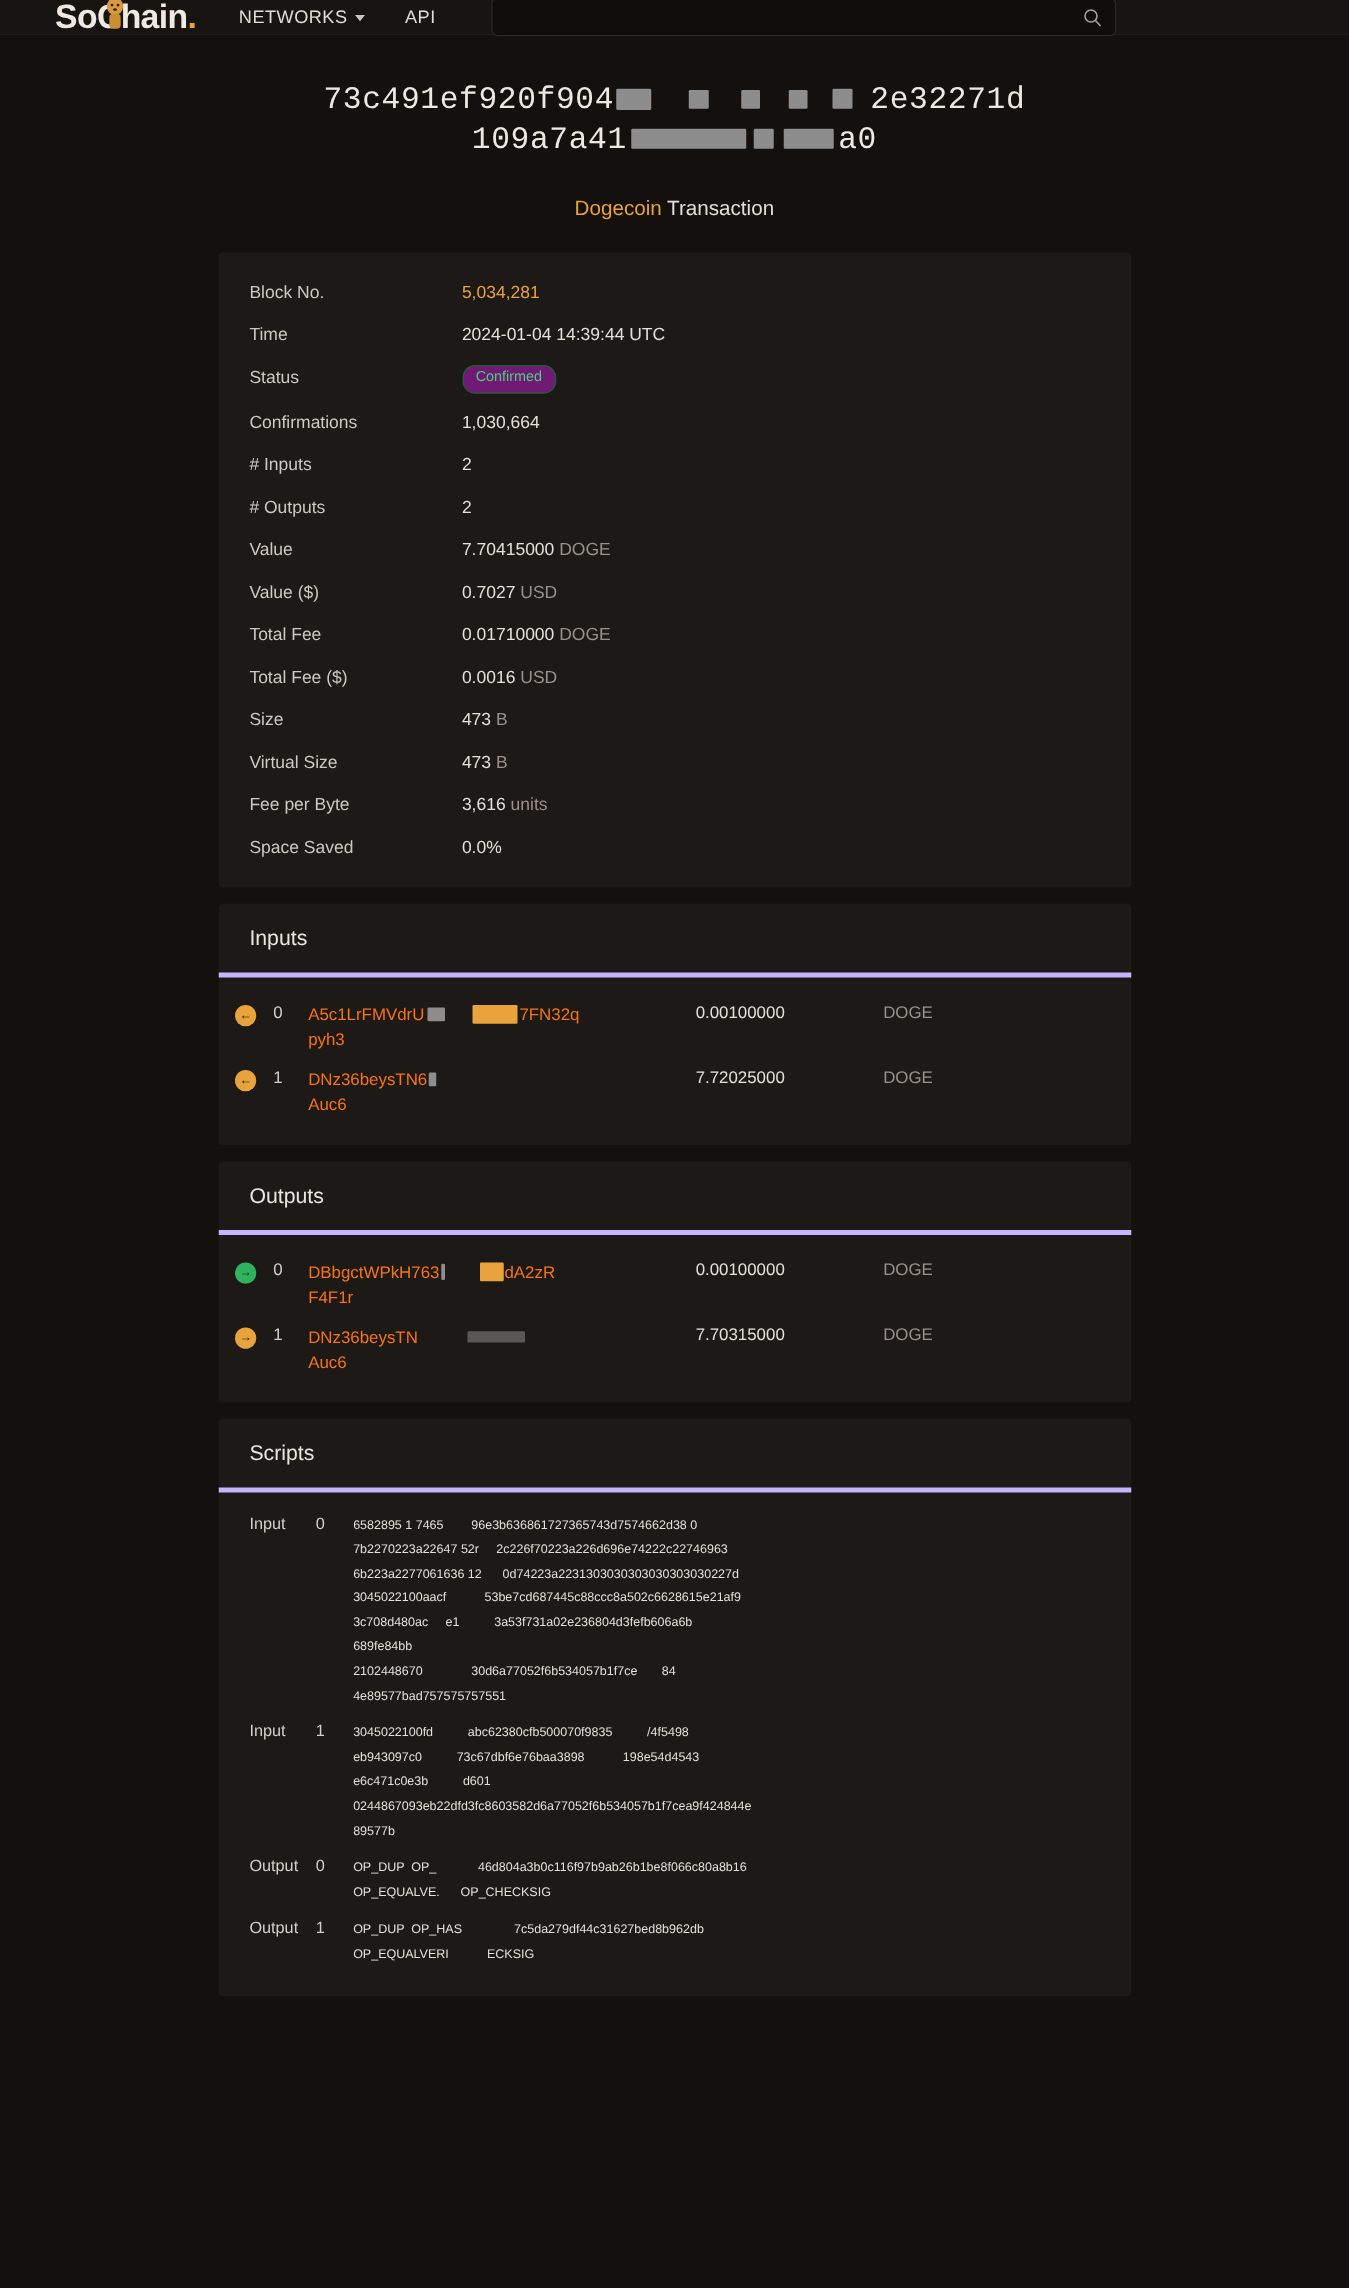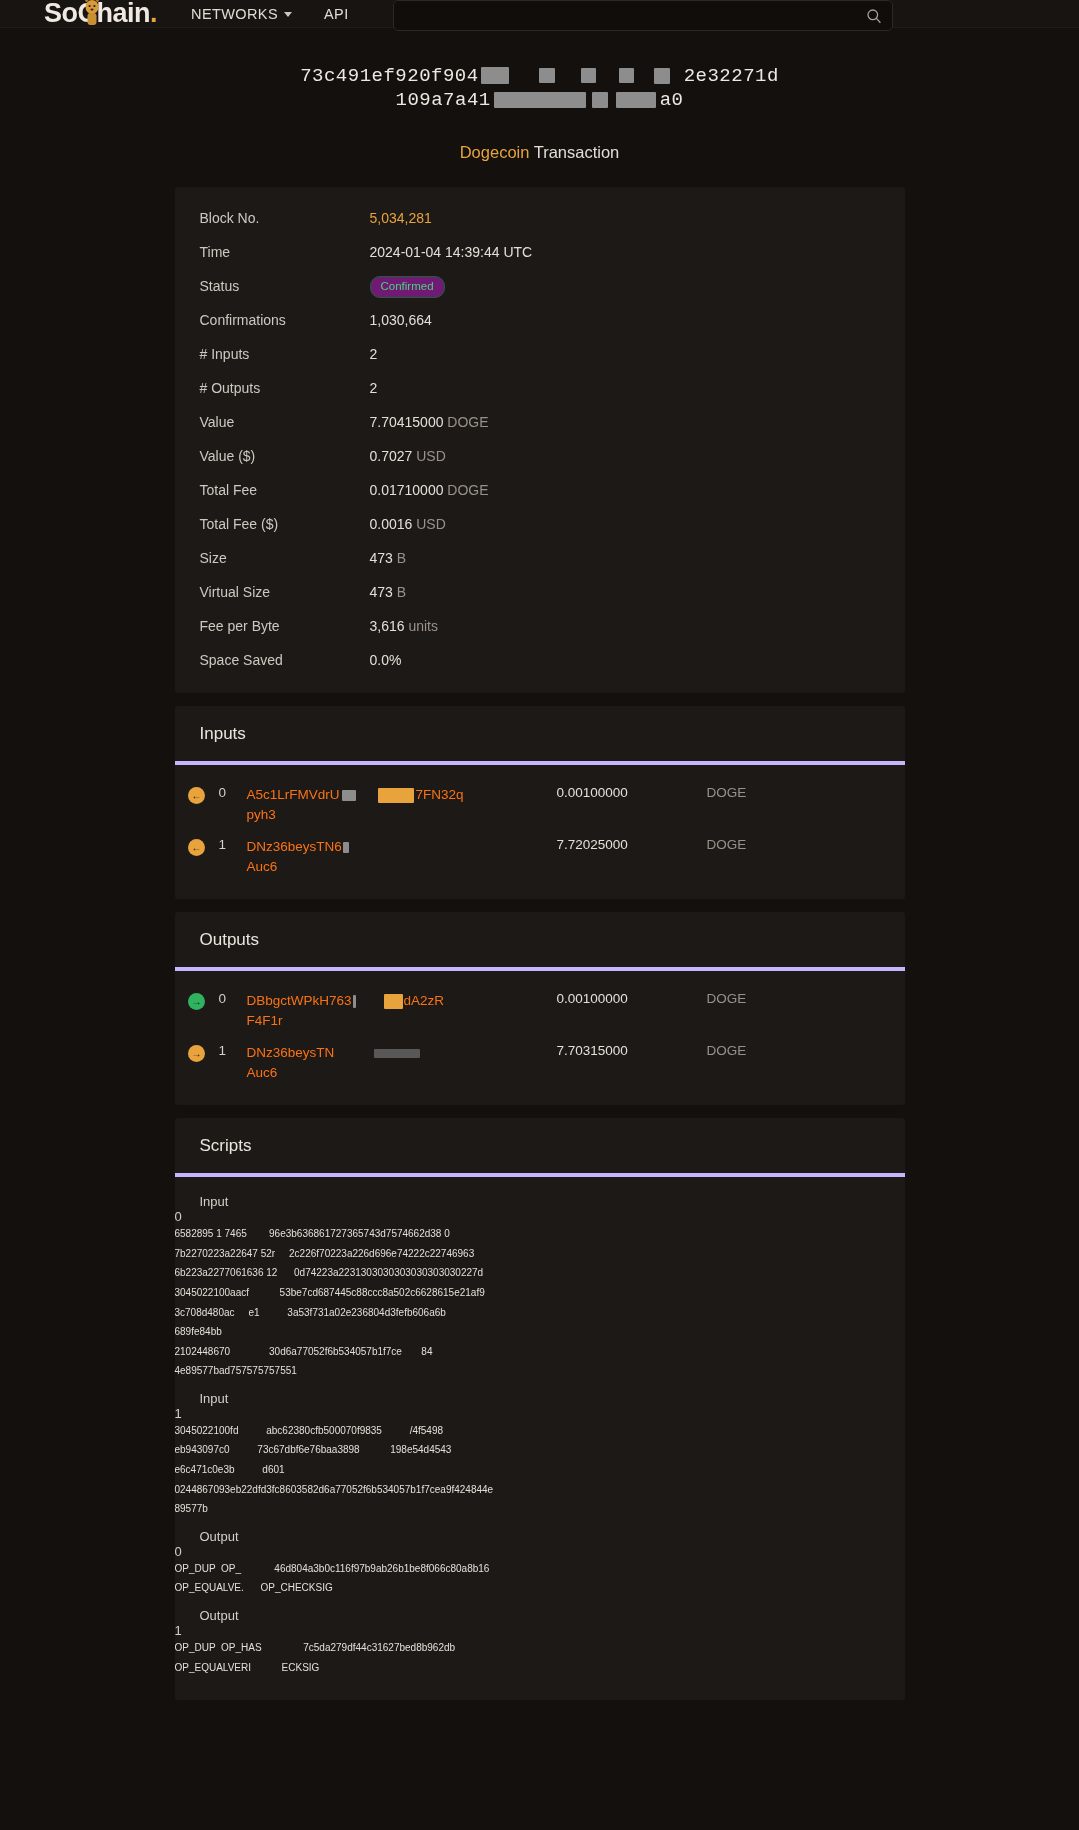--- a/index.html
+++ b/index.html
@@ -12,20 +12,21 @@
     font-family: "Liberation Sans", sans-serif;
     color: #d8d2cc;
     -webkit-font-smoothing: antialiased;
   }
 
   
   .header {
     height: 28px;
     background: #181411;
     display: flex;
+    align-items: center;
     padding: 0 22px;
     border-bottom: 1px solid #221c18;
   }
   .logo {
     display: flex;
     align-items: center;
     font-size: 27px;
     font-weight: bold;
     letter-spacing: -0.5px;
     color: #f0e9e2;
@@ -82,21 +83,21 @@
   }
   .search-icon { width: 16px; height: 16px; opacity: .8; }
 
   
   .title-area {
     text-align: center;
     padding-top: 36px;
   }
   .txhash {
     font-family: "Liberation Mono", monospace;
-    font-size: 19px;
+    font-size: 25px;
     color: #efe8e1;
     line-height: 1.28;
     letter-spacing: .5px;
     word-break: break-all;
     padding: 0 150px;
     position: relative;
   }
   .txhash .redact {
     display: inline-block;
     background: #8d8d8d;
@@ -205,21 +206,20 @@
     border-radius: 1px;
   }
   .blk.grey { background: #8d8d8d; }
 
   
   .scripts-body { padding: 12px 0 18px; }
   .script-row {
     display: flex;
     padding: 5px 0;
     font-size: 13px;
-    flex-direction: column;
   }
   .script-dir { width: 78px; padding-left: 25px; color: #d6cfc8; }
   .script-idx { width: 30px; color: #d6cfc8; }
   .script-code {
     flex: 1;
     padding-right: 25px;
     font-family: Liberation Sans, sans-serif;
     font-size: 10px;
     line-height: 19.6px;
     color: #e6dfd8;

